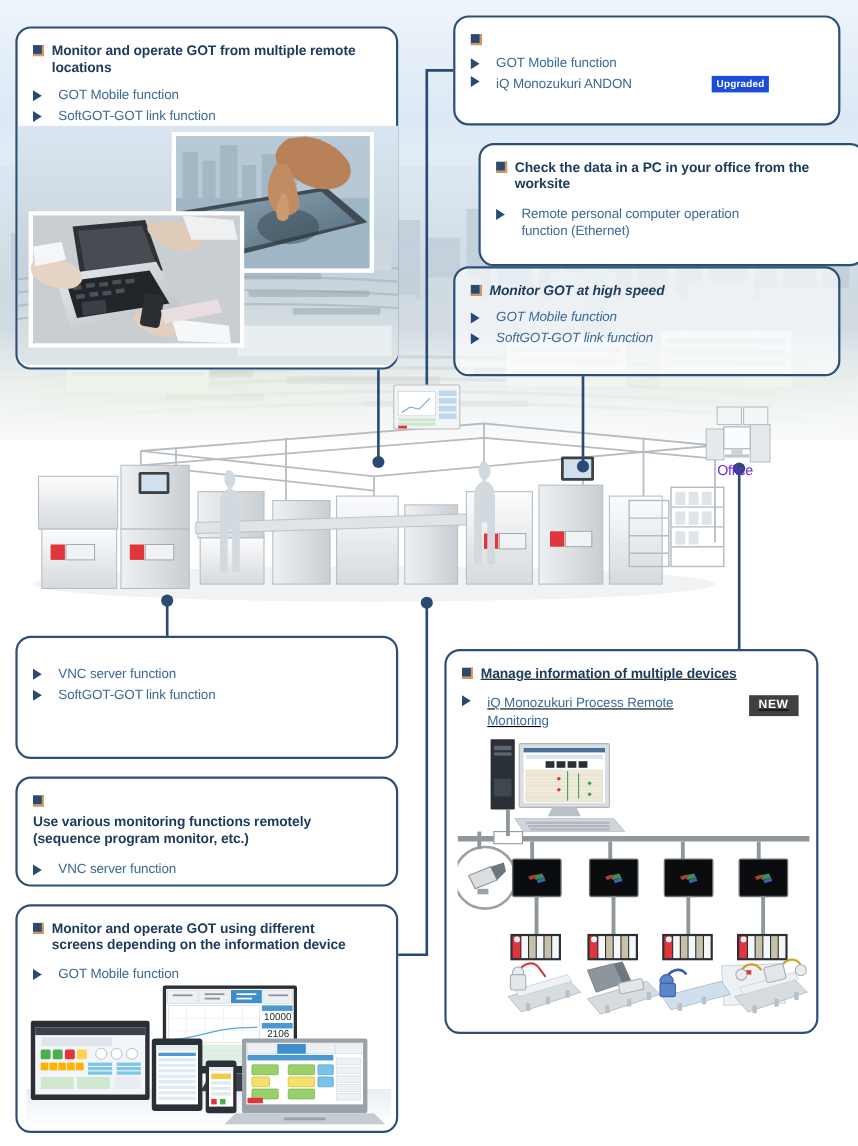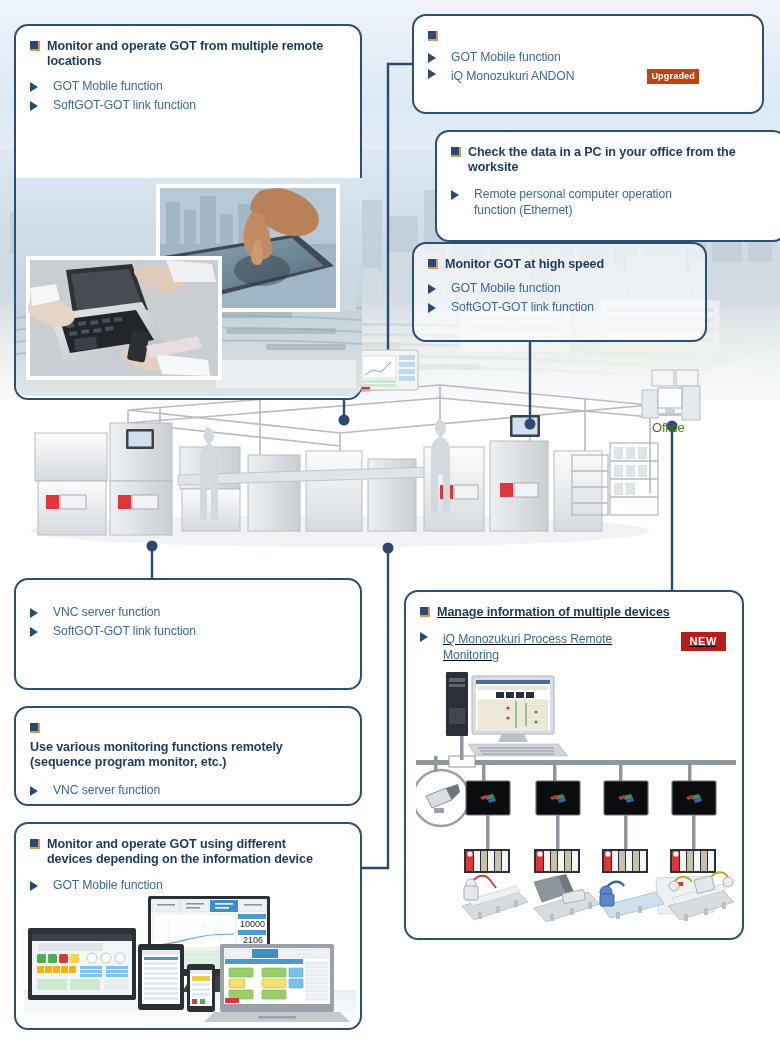--- a/index.html
+++ b/index.html
@@ -113,41 +113,41 @@
   }
   .badge {
     display: inline-block;
     color: #fff;
     font-size: 9.5px;
     font-weight: bold;
     padding: 1.5px 5px;
     letter-spacing: .2px;
     vertical-align: middle;
   }
-  .badge.upgraded { background: #c2410c; font-size: 9px; padding: 2px 4px; }
-  .badge.new { background: #b91c1c; font-size: 11px; padding: 2px 9px; letter-spacing: .6px; }
+  .badge.upgraded { background: #1d4ed8; font-size: 9px; padding: 2px 4px; }
+  .badge.new { background: #404040; font-size: 11px; padding: 2px 9px; letter-spacing: .6px; }
 
   
-  #card-remote-locations { left: 14px;  top: 24px;  width: 348px; height: 376px; }
+  #card-remote-locations { left: 14px;  top: 24px;  width: 348px; height: 312px; }
   #card-andon           { left: 412px; top: 14px;  width: 352px; height: 100px; }
   #card-pc-office       { left: 435px; top: 130px; width: 352px; height: 112px;  }
-  #card-high-speed      { left: 412px; top: 242px; width: 295px; height: 100px; }
+  #card-high-speed      { left: 412px; top: 242px; width: 352px; height: 100px; font-style: italic; }
   #card-create-screens  { left: 14px;  top: 578px; width: 348px; height: 112px; }
   #card-various-funcs   { left: 14px;  top: 706px; width: 348px; height: 100px; }
   #card-different-screens{left: 14px;  top: 822px; width: 348px; height: 208px; }
   #card-manage-devices  { left: 404px; top: 590px; width: 340px; height: 350px; text-decoration: underline; }
 
   .card-pad { padding: 13px 16px 0 14px; }
 
   
   #office-label {
     position: absolute;
     left: 652px; top: 420px;
     z-index: 11;
-    color: #4d7c0f;
+    color: #6d28d9;
     font-size: 13px;
     letter-spacing: -.2px;
   }
 
   svg { display: block; }
 </style>
 </head>
 <body>
 
 <div id="bg-sky"></div>
@@ -590,21 +590,21 @@
         <span>VNC server function</span>
       </div>
     </div>
   </div>
 </div>
 
 <div class="card" id="card-different-screens">
   <div class="card-pad">
     <div class="card-title" style="max-width:300px;">
       <span class="sq"></span>
-      <span>Monitor and operate GOT using different devices depending on the information device</span>
+      <span>Monitor and operate GOT using different screens depending on the information device</span>
     </div>
     <div class="bullets" style="margin-top:10px;">
       <div class="bullet">
         <span class="tri"></span>
         <span>GOT Mobile function</span>
       </div>
     </div>
   </div>
 
   <svg style="position:absolute; left:8px; bottom:4px; width:332px; height:130px;" viewBox="0 0 332 130">

